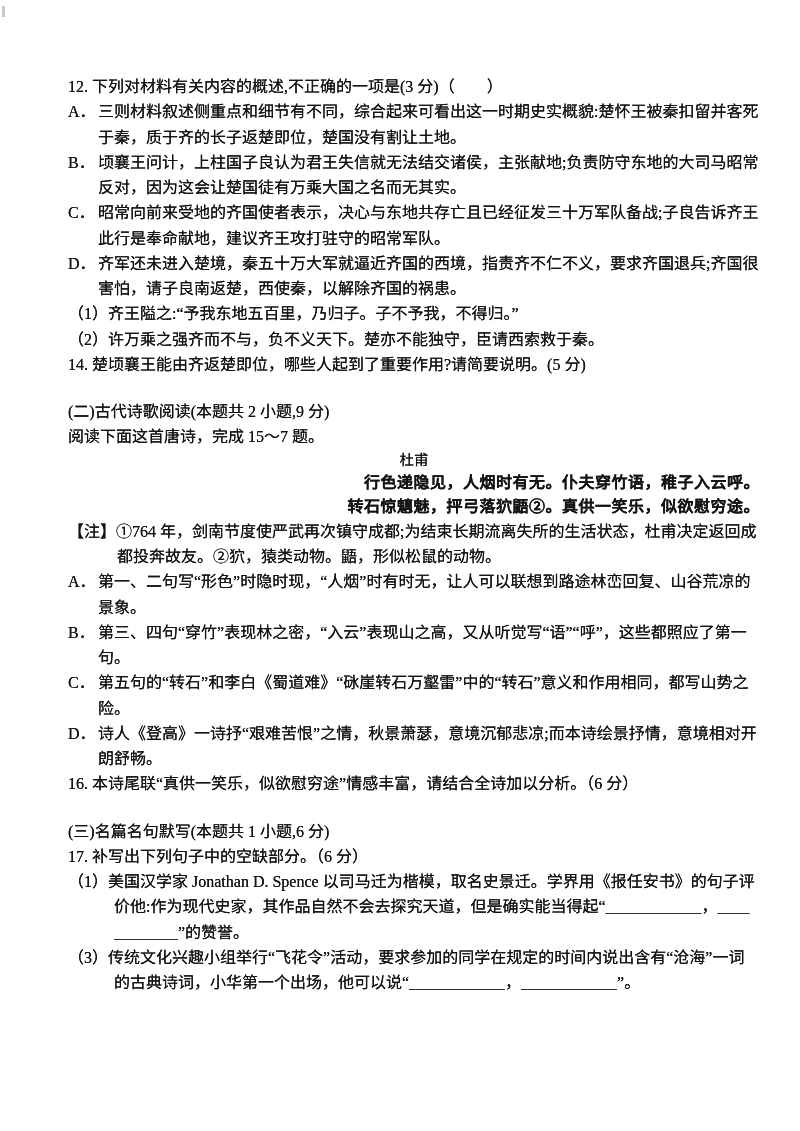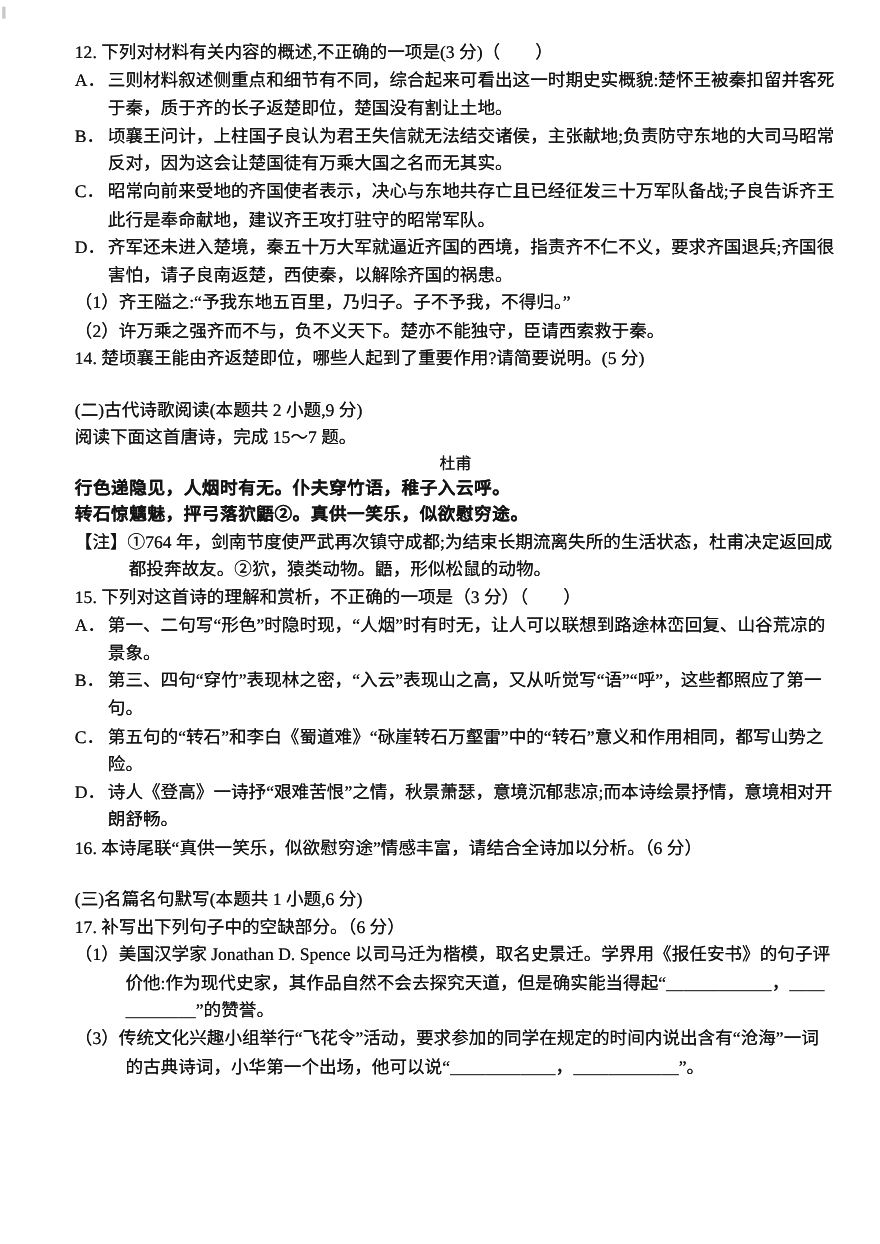--- a/index.html
+++ b/index.html
@@ -10,21 +10,21 @@
   }
   body {
     width: 800px;
     height: 1131px;
     position: relative;
   }
   .page {
     box-sizing: border-box;
     width: 800px;
     height: 1131px;
-    padding: 36px 40px 30px 68px;
+    padding: 74px 40px 30px 68px;
     background: #ffffff;
     color: #141414;
     font-family: "Liberation Serif", "DejaVu Serif", serif;
     font-size: 16px;
     line-height: 1.58;
     text-shadow: 0 0 0.4px currentColor; 
   }
   .page p { margin: 0; }
 
   .q { }                                   
@@ -32,21 +32,21 @@
   .opt-label { flex: 0 0 30px; }
   .opt-text { flex: 1 1 auto; }
   .sub { margin-left: 34px; padding-left: 46px; text-indent: -46px; }
   .section { margin-left: 34px; }
   .title {
     text-align: center; font-weight: 700; font-size: 17px;
     line-height: 1.5; margin-top: 2px;
   }
   .author { text-align: center; font-size: 14.5px; line-height: 1.45; }
   .verse {
-    text-align: left; font-weight: 700;
+    text-align: right; font-weight: 700;
     line-height: 1.5; letter-spacing: 0.5px;
   }
   .note { padding-left: 49px; text-indent: -49px; }
   .gap { height: 22px; }
 
   .speck {
     position: absolute; left: 2px; top: 6px;
     width: 3px; height: 11px; background: #9a9a9a; opacity: .55;
   }
 </style>
@@ -77,21 +77,20 @@
       <p class="sub">（1）齐王隘之:“予我东地五百里，乃归子。子不予我，不得归。”</p>
       <p class="sub">（2）许万乘之强齐而不与，负不义天下。楚亦不能独守，臣请西索救于秦。</p>
       <p class="q">14. 楚顷襄王能由齐返楚即位，哪些人起到了重要作用?请简要说明。(5 分)</p>
       <div class="gap"></div>
       <p class="section">(二)古代诗歌阅读(本题共 2 小题,9 分)</p>
       <p class="section">阅读下面这首唐诗，完成 15～7 题。</p>
       <p class="author">杜甫</p>
       <p class="verse">行色递隐见，人烟时有无。仆夫穿竹语，稚子入云呼。</p>
       <p class="verse">转石惊魑魅，抨弓落狖鼯②。真供一笑乐，似欲慰穷途。</p>
       <p class="note">【注】①764 年，剑南节度使严武再次镇守成都;为结束长期流离失所的生活状态，杜甫决定返回成都投奔故友。②狖，猿类动物。鼯，形似松鼠的动物。</p>
-      <p class="q">15. 下列对这首诗的理解和赏析，不正确的一项是（3 分）（　　）</p>
       <p class="opt">
         <span class="opt-label">A．</span>
         <span class="opt-text">第一、二句写“形色”时隐时现，“人烟”时有时无，让人可以联想到路途林峦回复、山谷荒凉的景象。</span>
       </p>
       <p class="opt">
         <span class="opt-label">B．</span>
         <span class="opt-text">第三、四句“穿竹”表现林之密，“入云”表现山之高，又从听觉写“语”“呼”，这些都照应了第一句。</span>
       </p>
       <p class="opt">
         <span class="opt-label">C．</span>

